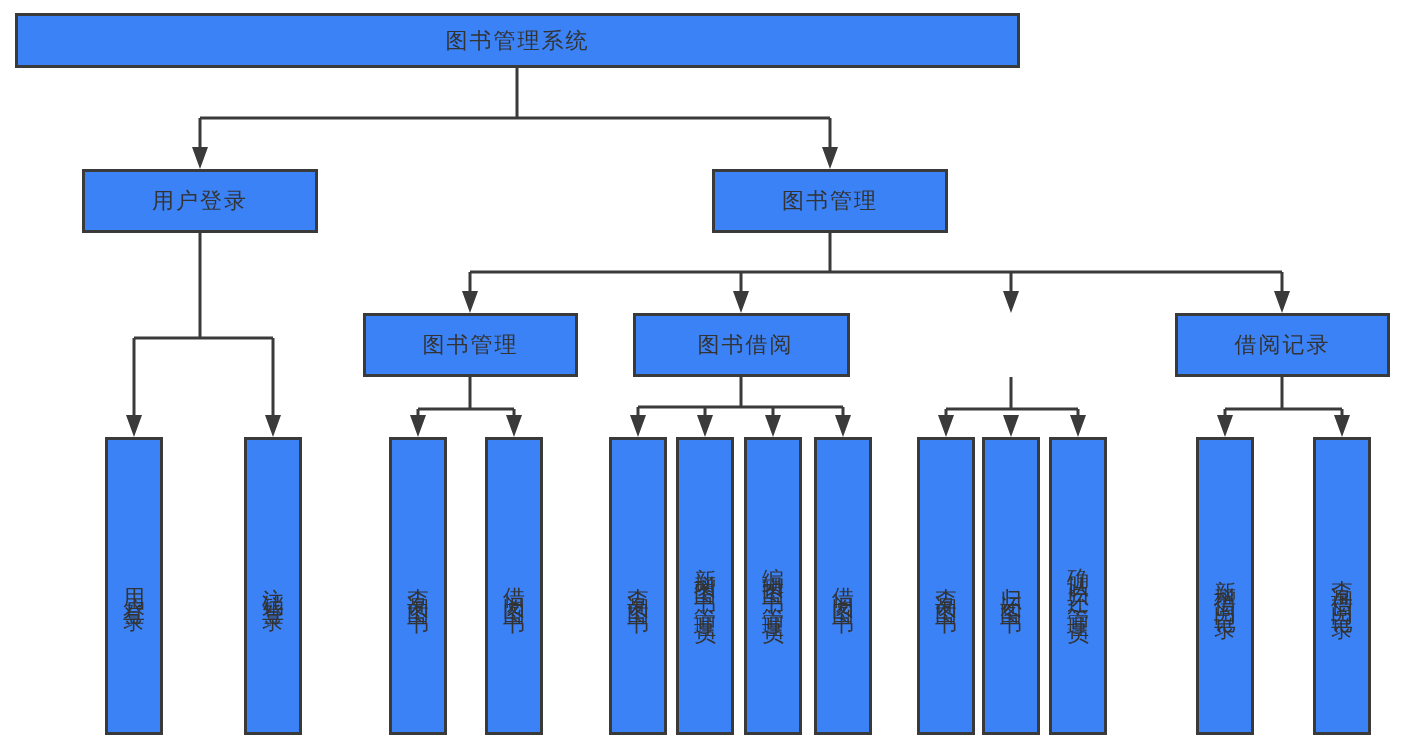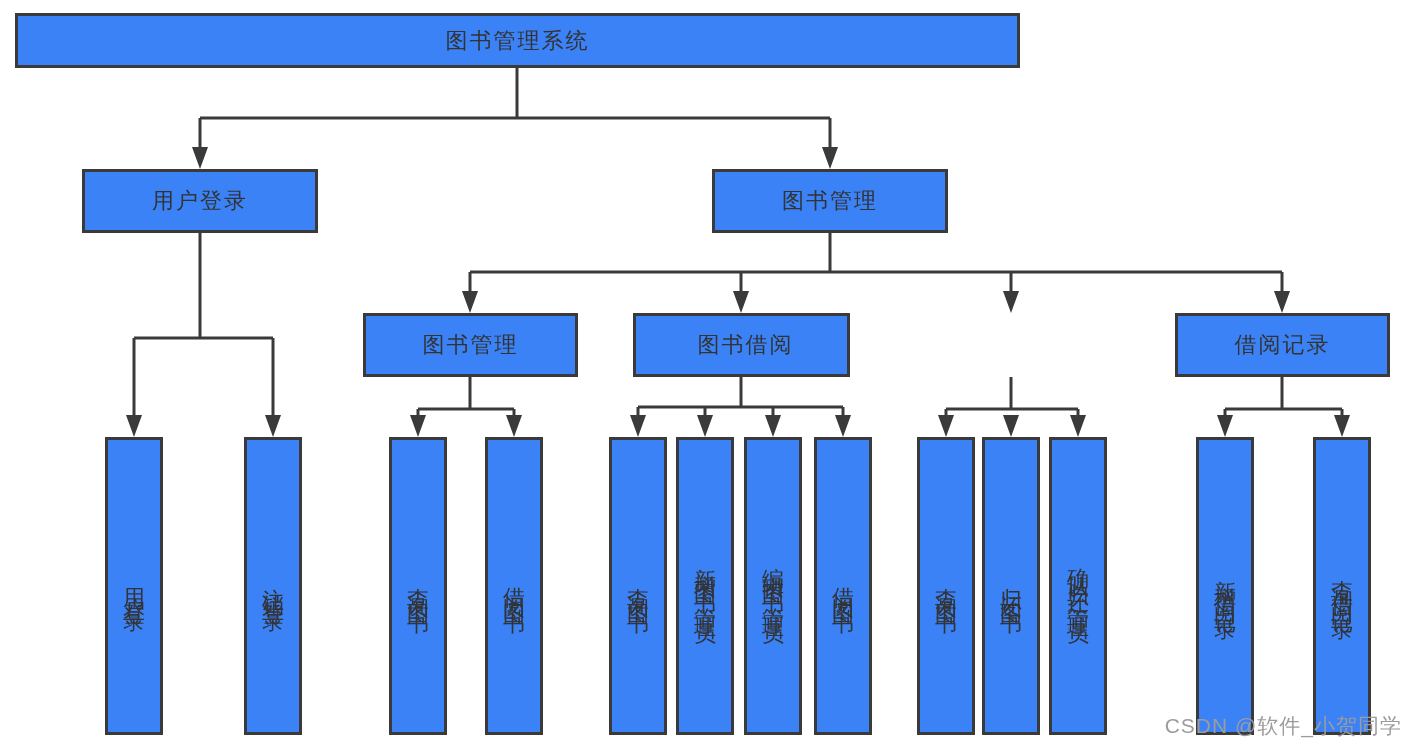--- a/index.html
+++ b/index.html
@@ -197,15 +197,14 @@
     <span class="v-label">确认归还（管理员）</span>
   </div>
 
   <div class="box leaf lf-e1">
     <span class="v-label">新增借阅记录</span>
   </div>
   <div class="box leaf lf-e2">
     <span class="v-label">查询借阅记录</span>
   </div>
 
-  <div class="watermark">CSDN @软件_小贺同学</div>
 
 </div>
 
 </body></html>

